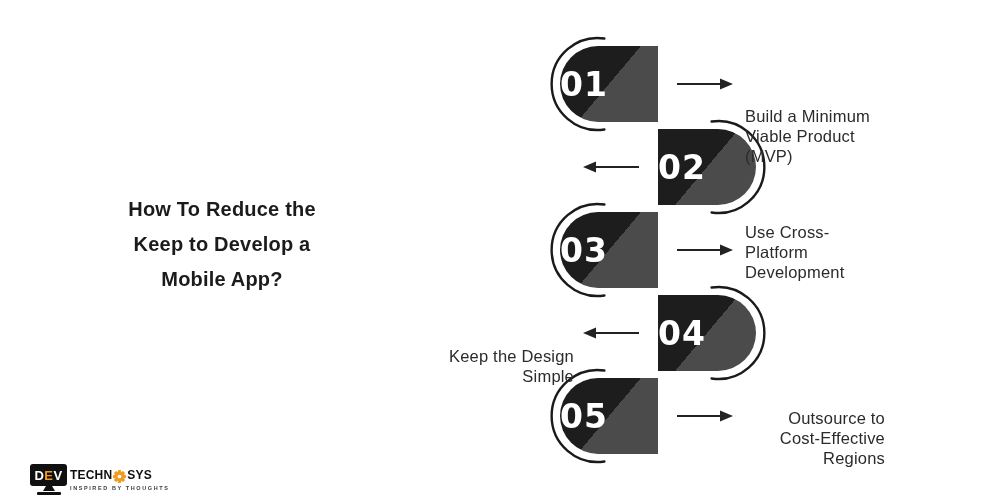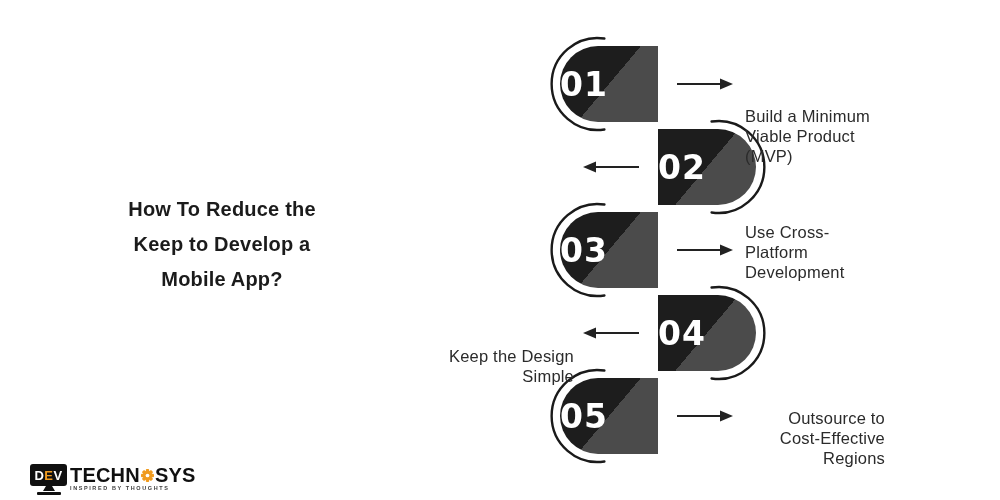--- a/index.html
+++ b/index.html
@@ -42,21 +42,21 @@
   .logo{position:absolute;left:30px;top:464px;display:flex;align-items:flex-start;}
   .monitor-wrap{display:flex;flex-direction:column;align-items:center;margin-right:3px;}
   .monitor{width:37px;height:22px;background:#101010;border-radius:3px;
            display:flex;align-items:center;justify-content:center;
            font-size:13px;font-weight:800;color:#ffffff;letter-spacing:0.5px;}
   .monitor .me{color:var(--accent-orange);}
   .stand{width:12px;height:0;border-bottom:5px solid #101010;
          border-left:3px solid transparent;border-right:3px solid transparent;}
   .base{width:24px;height:2.5px;background:#101010;border-radius:1px;margin-top:1px;}
   .brand{display:flex;flex-direction:column;padding-top:3px;}
-  .brand-top{display:flex;align-items:center;font-size:20px;font-weight:800;
+  .brand-top{display:flex;align-items:flex-end;font-size:12px;font-weight:800;
              color:#101010;letter-spacing:0.2px;line-height:16px;}
   .gear{margin:0 1px;}
   .tagline{font-size:5.5px;font-weight:700;letter-spacing:1.6px;color:#3c3c3c;margin-top:2px;}
 </style>
 </head>
 <body>
 
 <div class="canvas">
 
   <div class="title">

